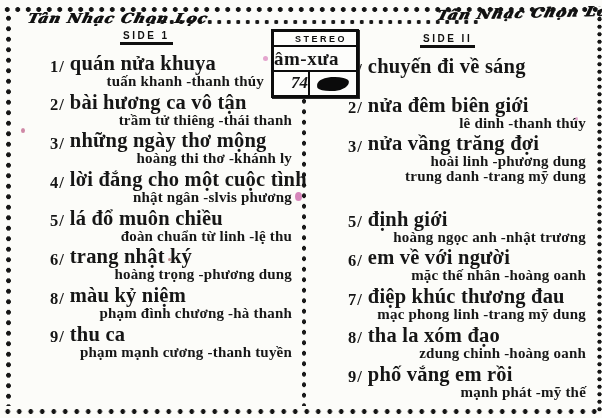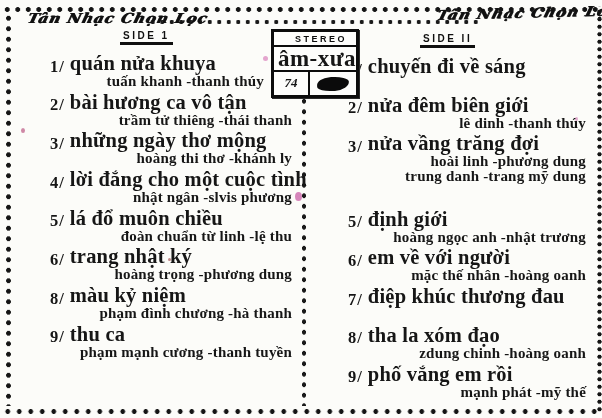--- a/index.html
+++ b/index.html
@@ -49,27 +49,27 @@
     position:absolute;left:271px;top:29px;width:82px;
     border:3px solid #0c0c0c;background:#fdfdfb;z-index:5;
     box-shadow:1px 1px 0 #2a2a2a;
   }
   .stereo-label{
     font-family:"Liberation Sans","DejaVu Sans",sans-serif;
     font-weight:bold;font-size:9px;letter-spacing:2.5px;text-align:center;
     padding:2px 0 1px 12px;border-bottom:2px solid #0c0c0c;color:#0c0c0c;
   }
   .brand-row{
-    font-weight:bold;font-size:23px;text-align:right;line-height:23px;
+    font-weight:bold;font-size:19px;text-align:left;line-height:23px;
     border-bottom:2.5px solid #0c0c0c;letter-spacing:0.5px;
   }
   .num-row{display:flex;height:23px;}
   .cat-cell{
-    width:34px;border-right:2.5px solid #0c0c0c;text-align:center;
-    font-weight:bold;font-style:italic;font-size:13px;line-height:21px;
+    width:34px;border-right:2.5px solid #0c0c0c;text-align:right;
+    font-weight:bold;font-style:italic;font-size:17px;line-height:21px;
   }
   .blob-cell{flex:1;display:flex;align-items:center;justify-content:center;}
   .ink-blob{
     width:32px;height:14px;background:#0b0b0b;
     border-radius:45% 60% 50% 55%/60% 45% 65% 40%;
     transform:rotate(-4deg);
   }
 
   
   .col{position:absolute;}
@@ -189,20 +189,21 @@
         <div class="track">
           <div class="track-line"><span class="track-num">5/</span><span class="track-title">định giới</span></div>
           <div class="track-artists">hoàng ngọc anh -nhật trương</div>
         </div>
         <div class="track">
           <div class="track-line"><span class="track-num">6/</span><span class="track-title">em về với người</span></div>
           <div class="track-artists">mặc thế nhân -hoàng oanh</div>
         </div>
         <div class="track">
           <div class="track-line"><span class="track-num">7/</span><span class="track-title">điệp khúc thương đau</span></div>
+          <div class="track-artists">mạc phong linh -trang mỹ dung</div>
         </div>
         <div class="track">
           <div class="track-line"><span class="track-num">8/</span><span class="track-title">tha la xóm đạo</span></div>
           <div class="track-artists">zdung chinh -hoàng oanh</div>
         </div>
         <div class="track">
           <div class="track-line"><span class="track-num">9/</span><span class="track-title">phố vắng em rồi</span></div>
           <div class="track-artists">mạnh phát -mỹ thế</div>
         </div>
       </div>

